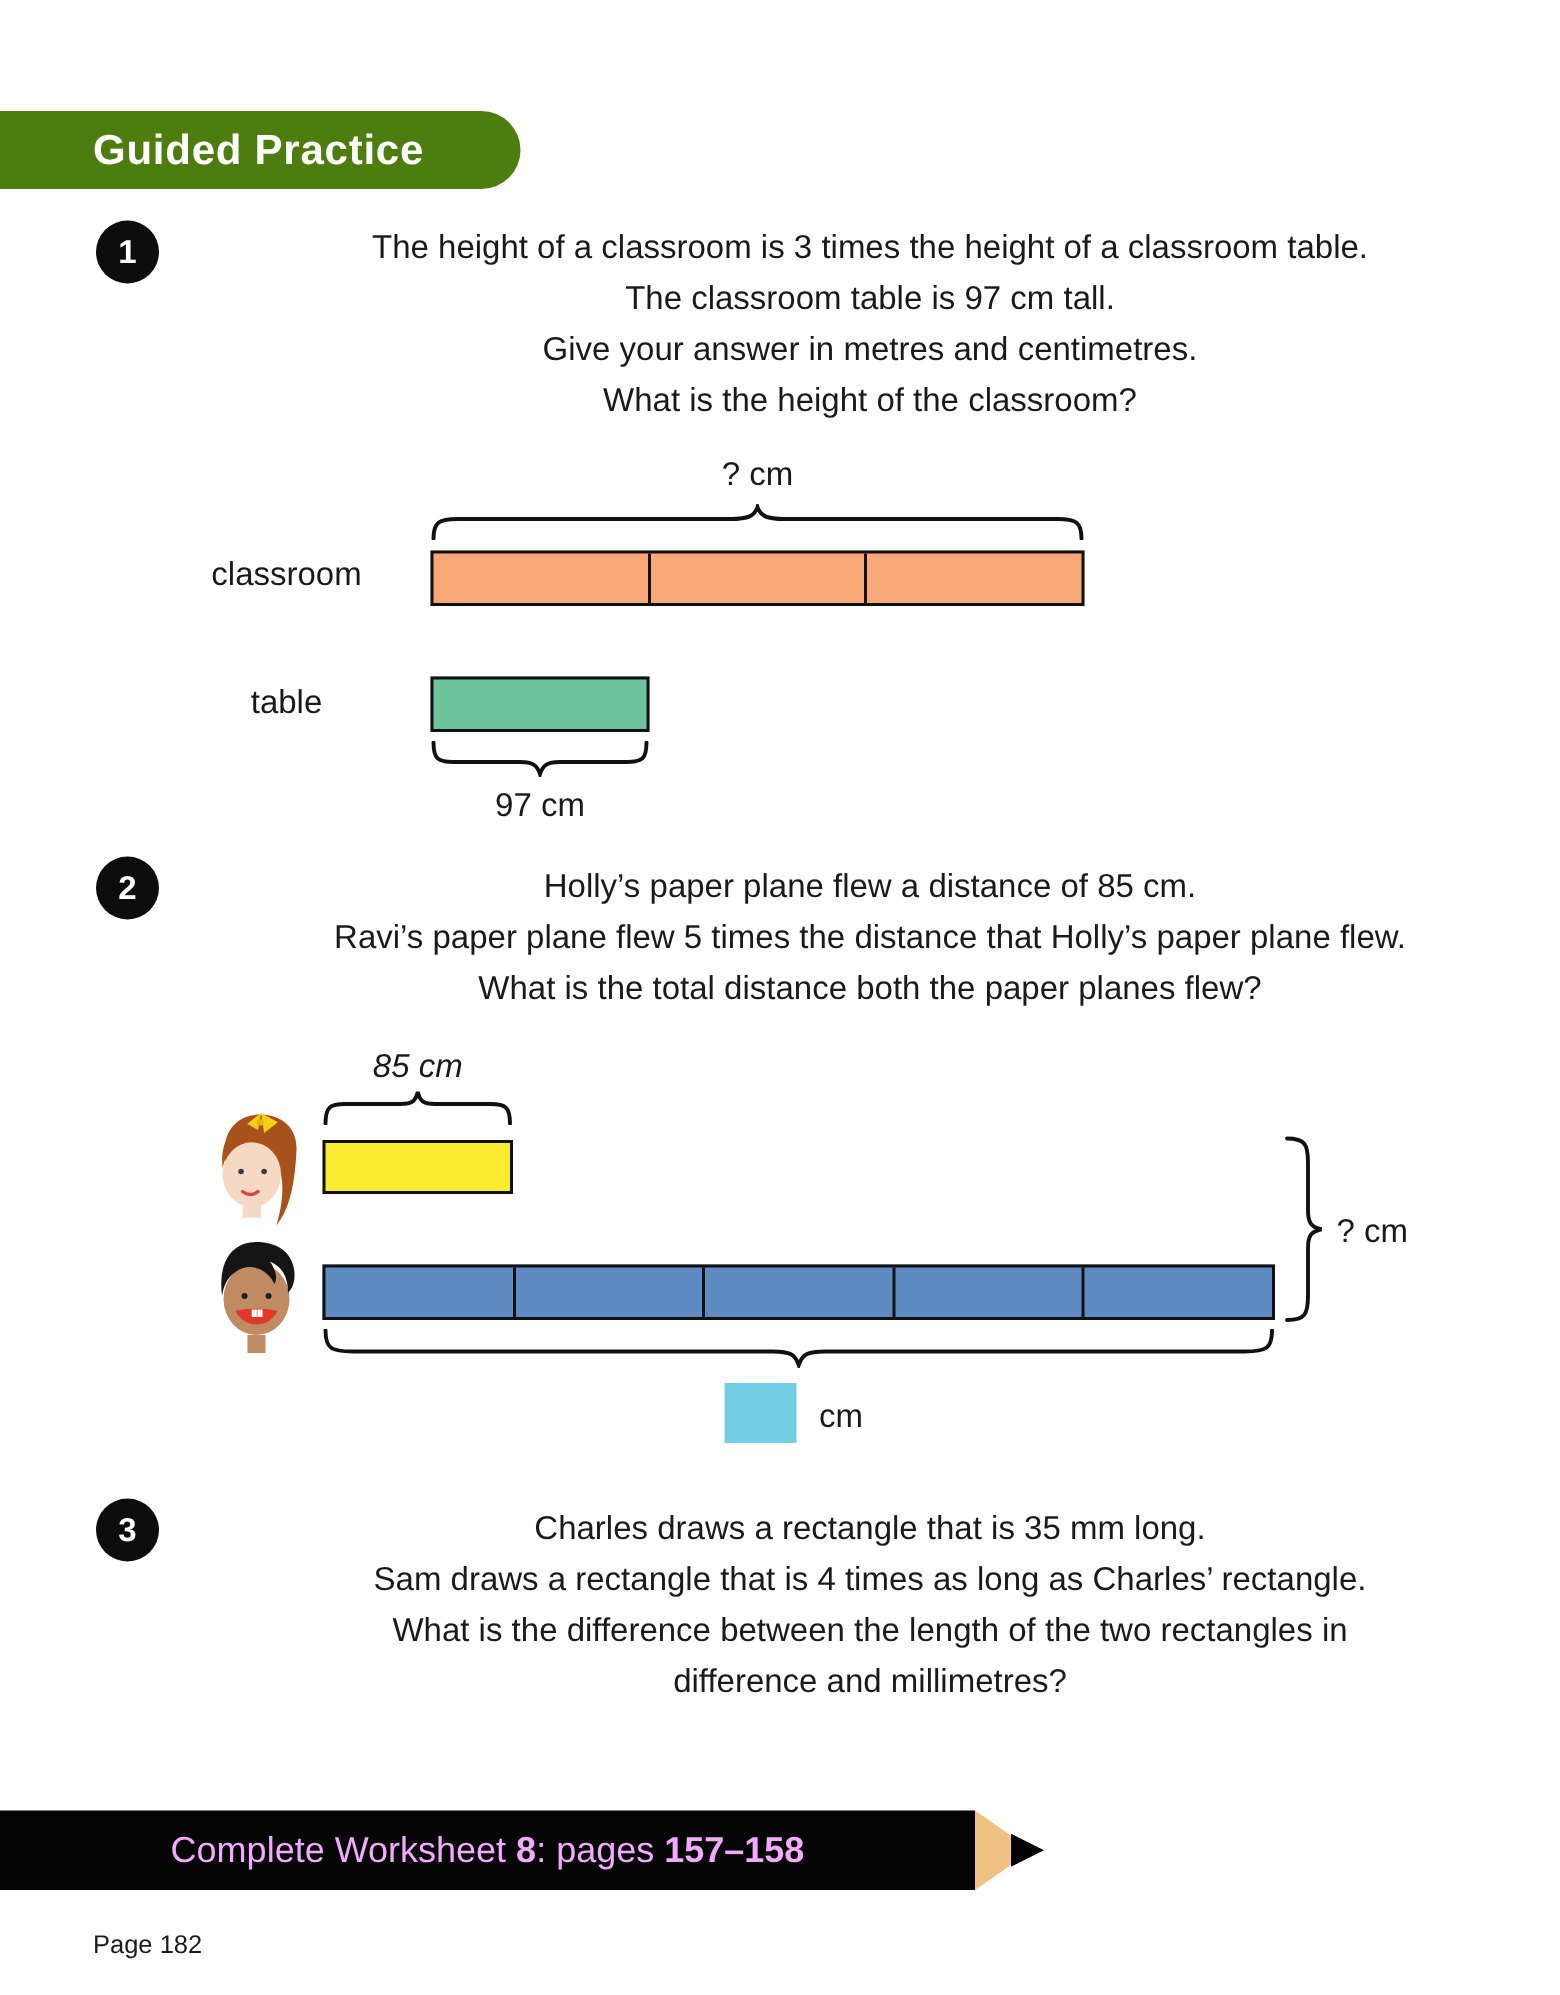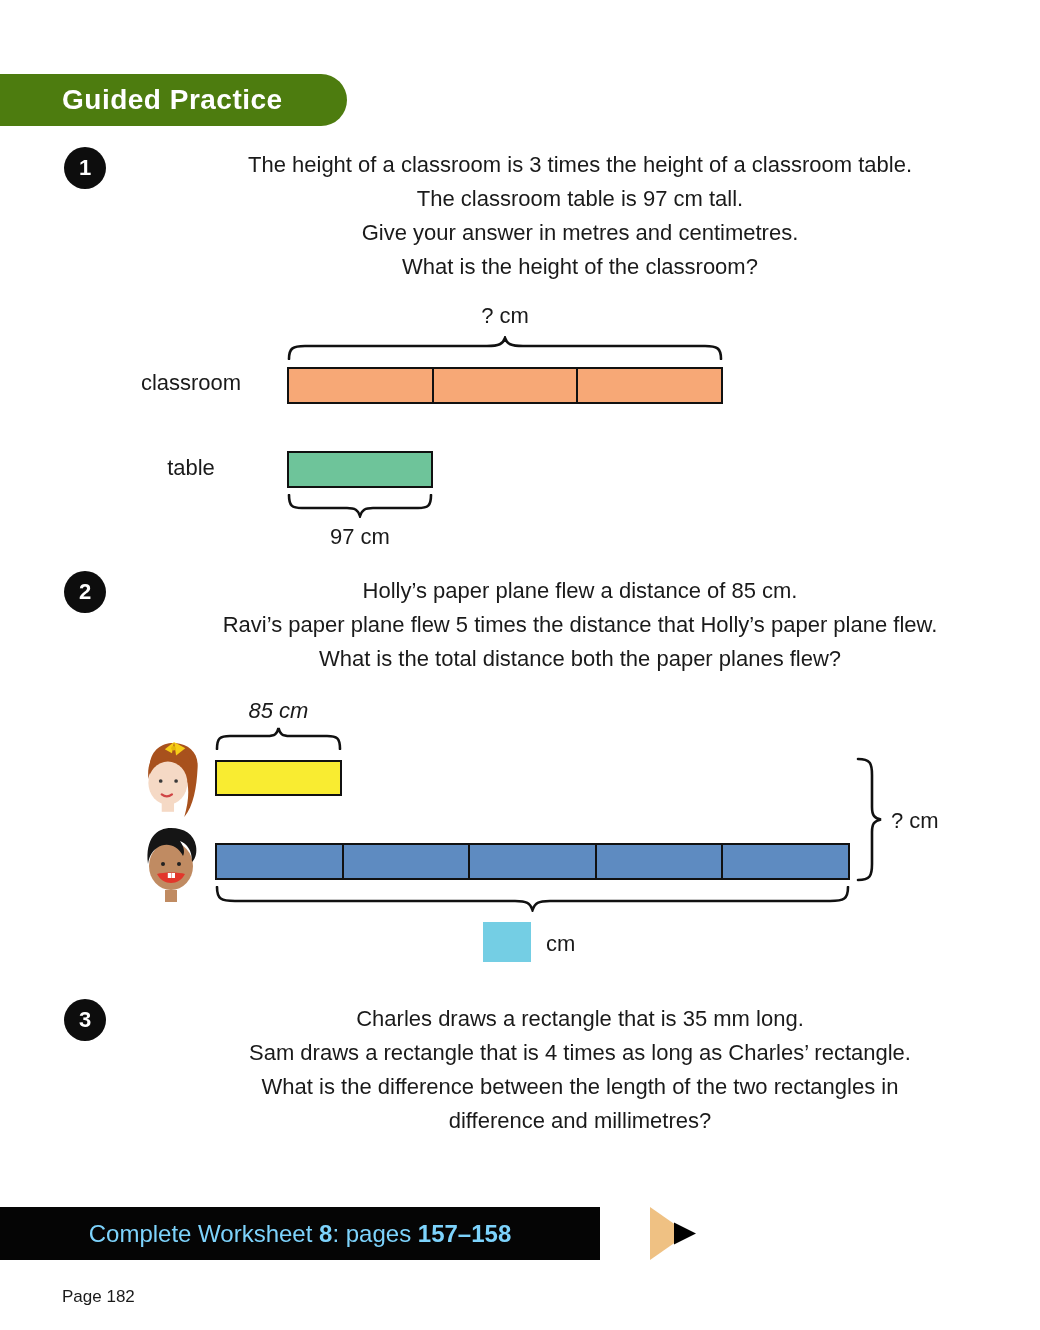--- a/index.html
+++ b/index.html
@@ -38,22 +38,22 @@
 
   .brace { position:absolute; }
   .brace path { fill:none; stroke:#111; stroke-width:2.6; stroke-linecap:round; }
 
   .answer-box { position:absolute; }
 
   .avatar { position:absolute; }
 
   
   .banner {
-    position:absolute; left:0; top:1207px; width:600px; height:53px;
-    background:#050505; color:#7dd3fc; display:flex; align-items:center;
+    position:absolute; left:0; top:1207px; width:650px; height:53px;
+    background:#050505; color:#f0abfc; display:flex; align-items:center;
     justify-content:center;
   }
   .banner .txt { white-space:pre; font-size:24px; }
   .banner .txt b { font-weight:bold; }
   .pencil { position:absolute; left:650px; top:1207px; }
 
   
   .footer-left { position:absolute; left:62px; top:1287px; font-size:17px; }
   .footer-right {
     position:absolute; right:62px; top:1283px; font-size:17px;

